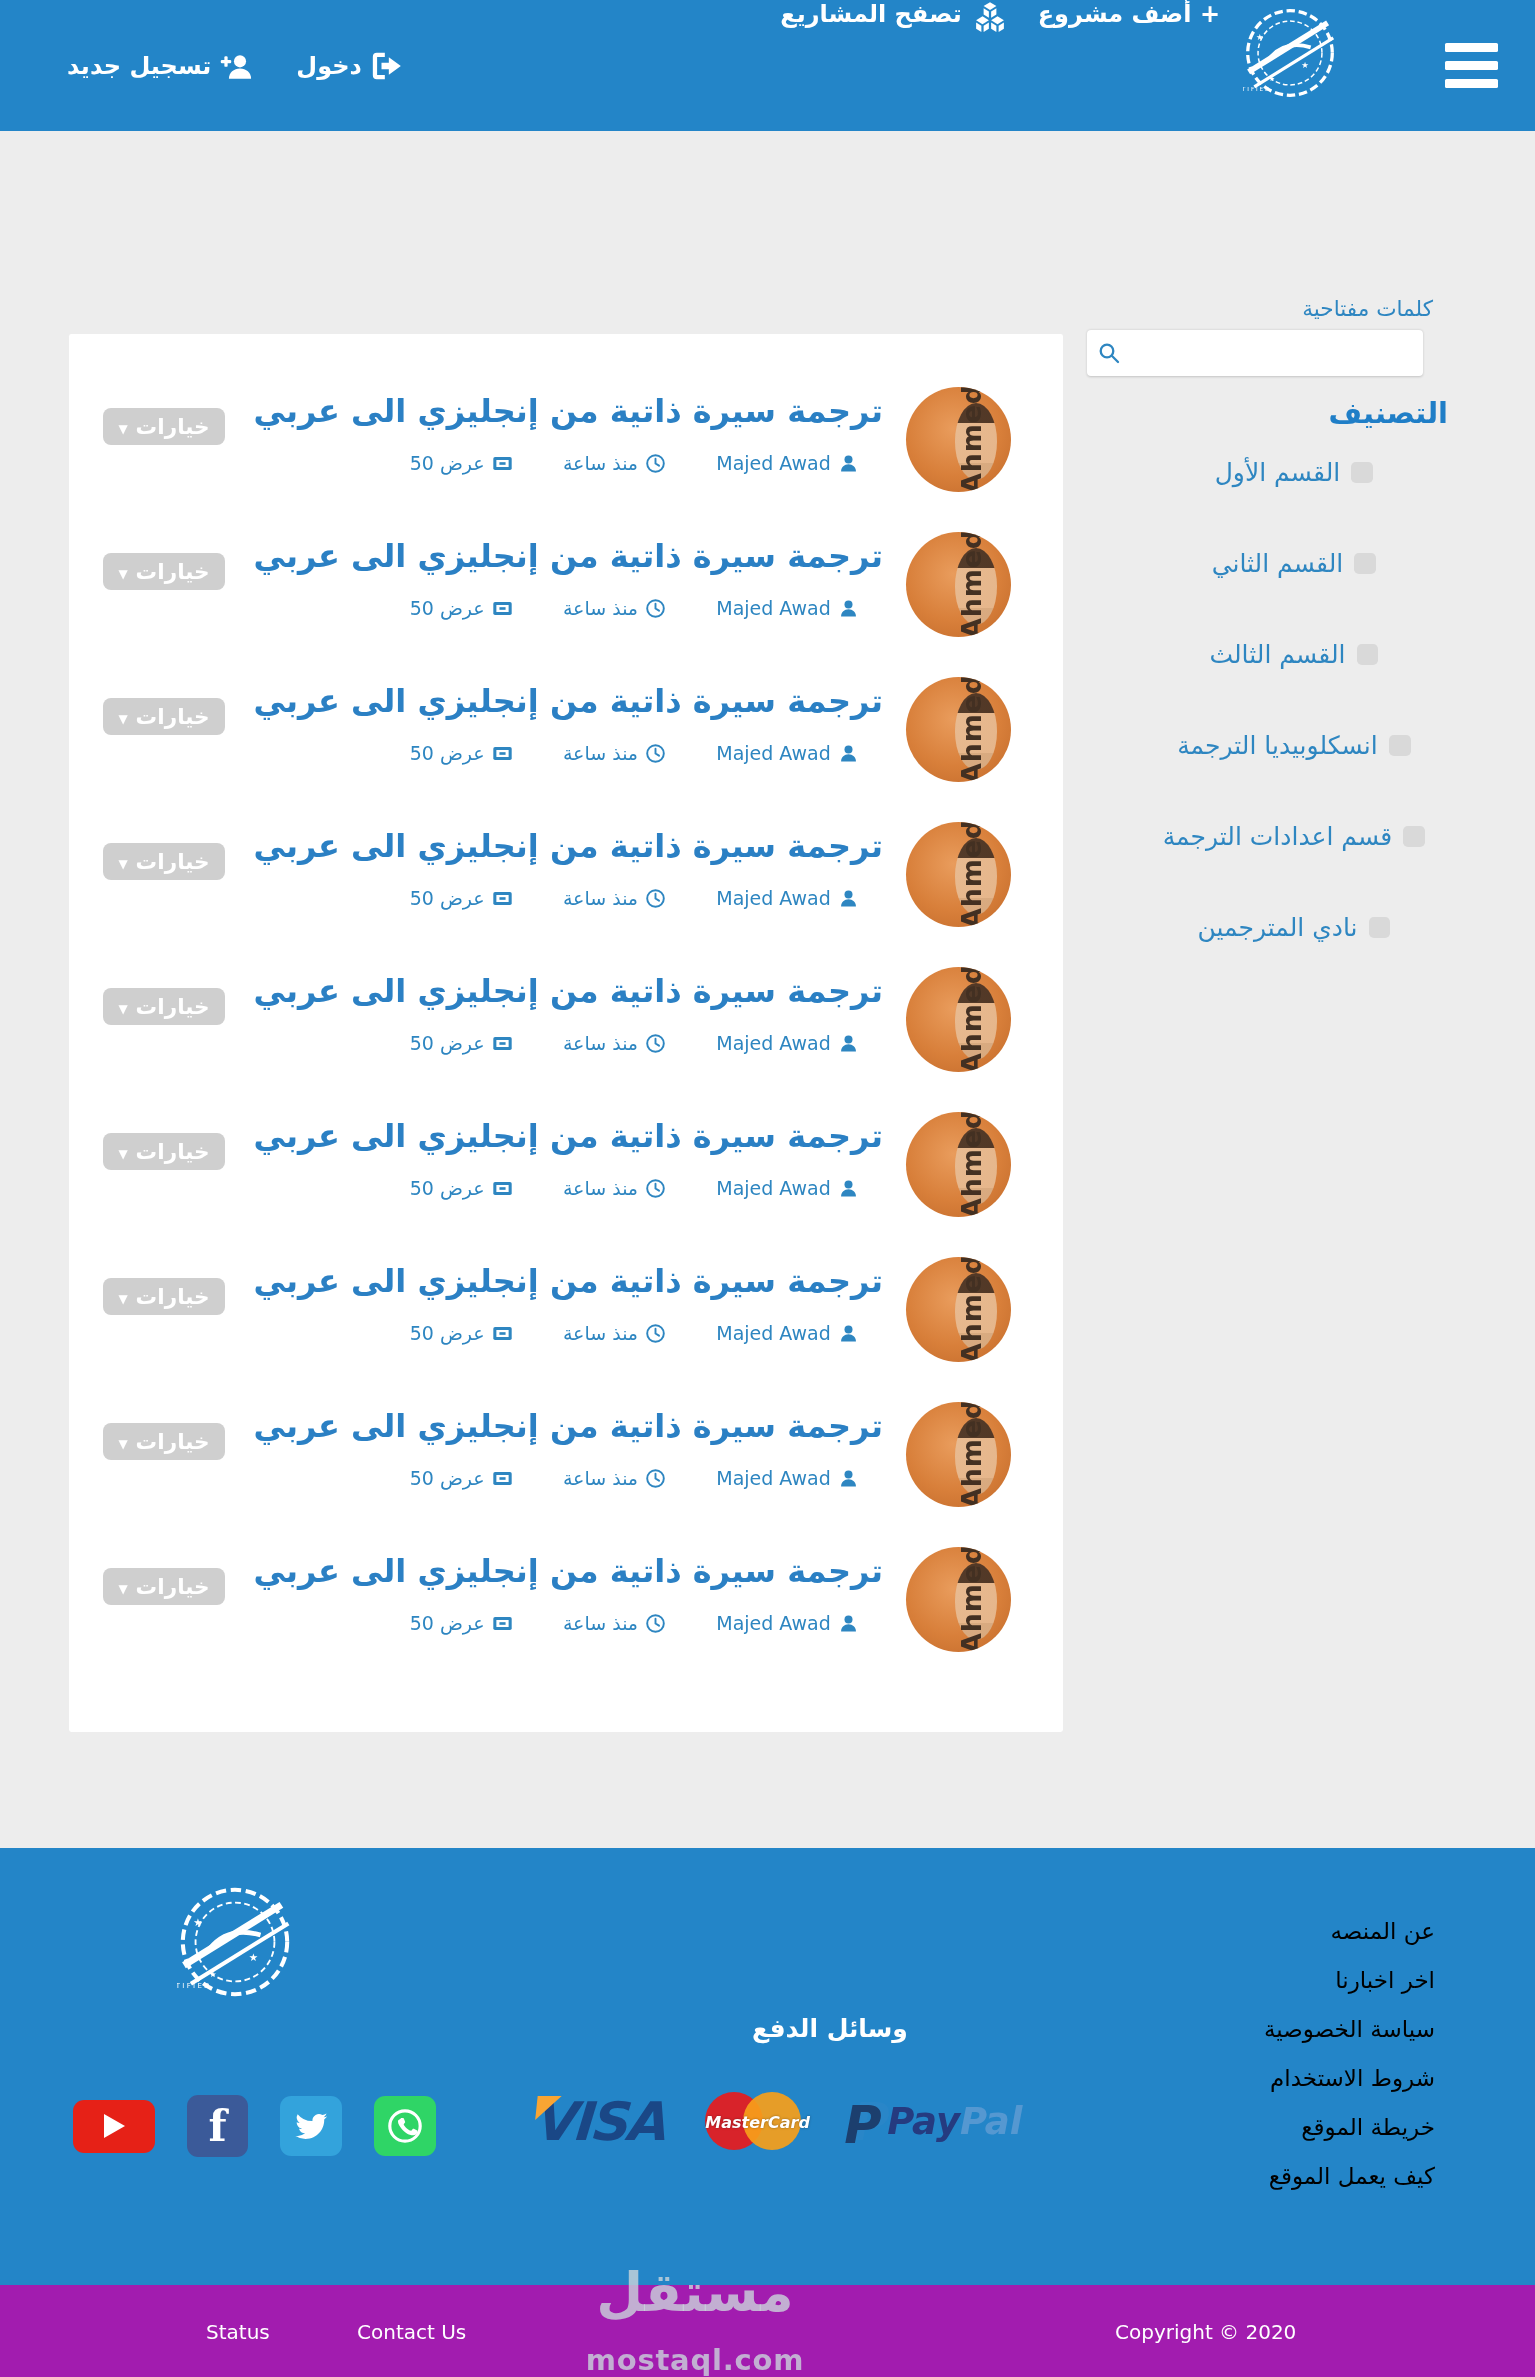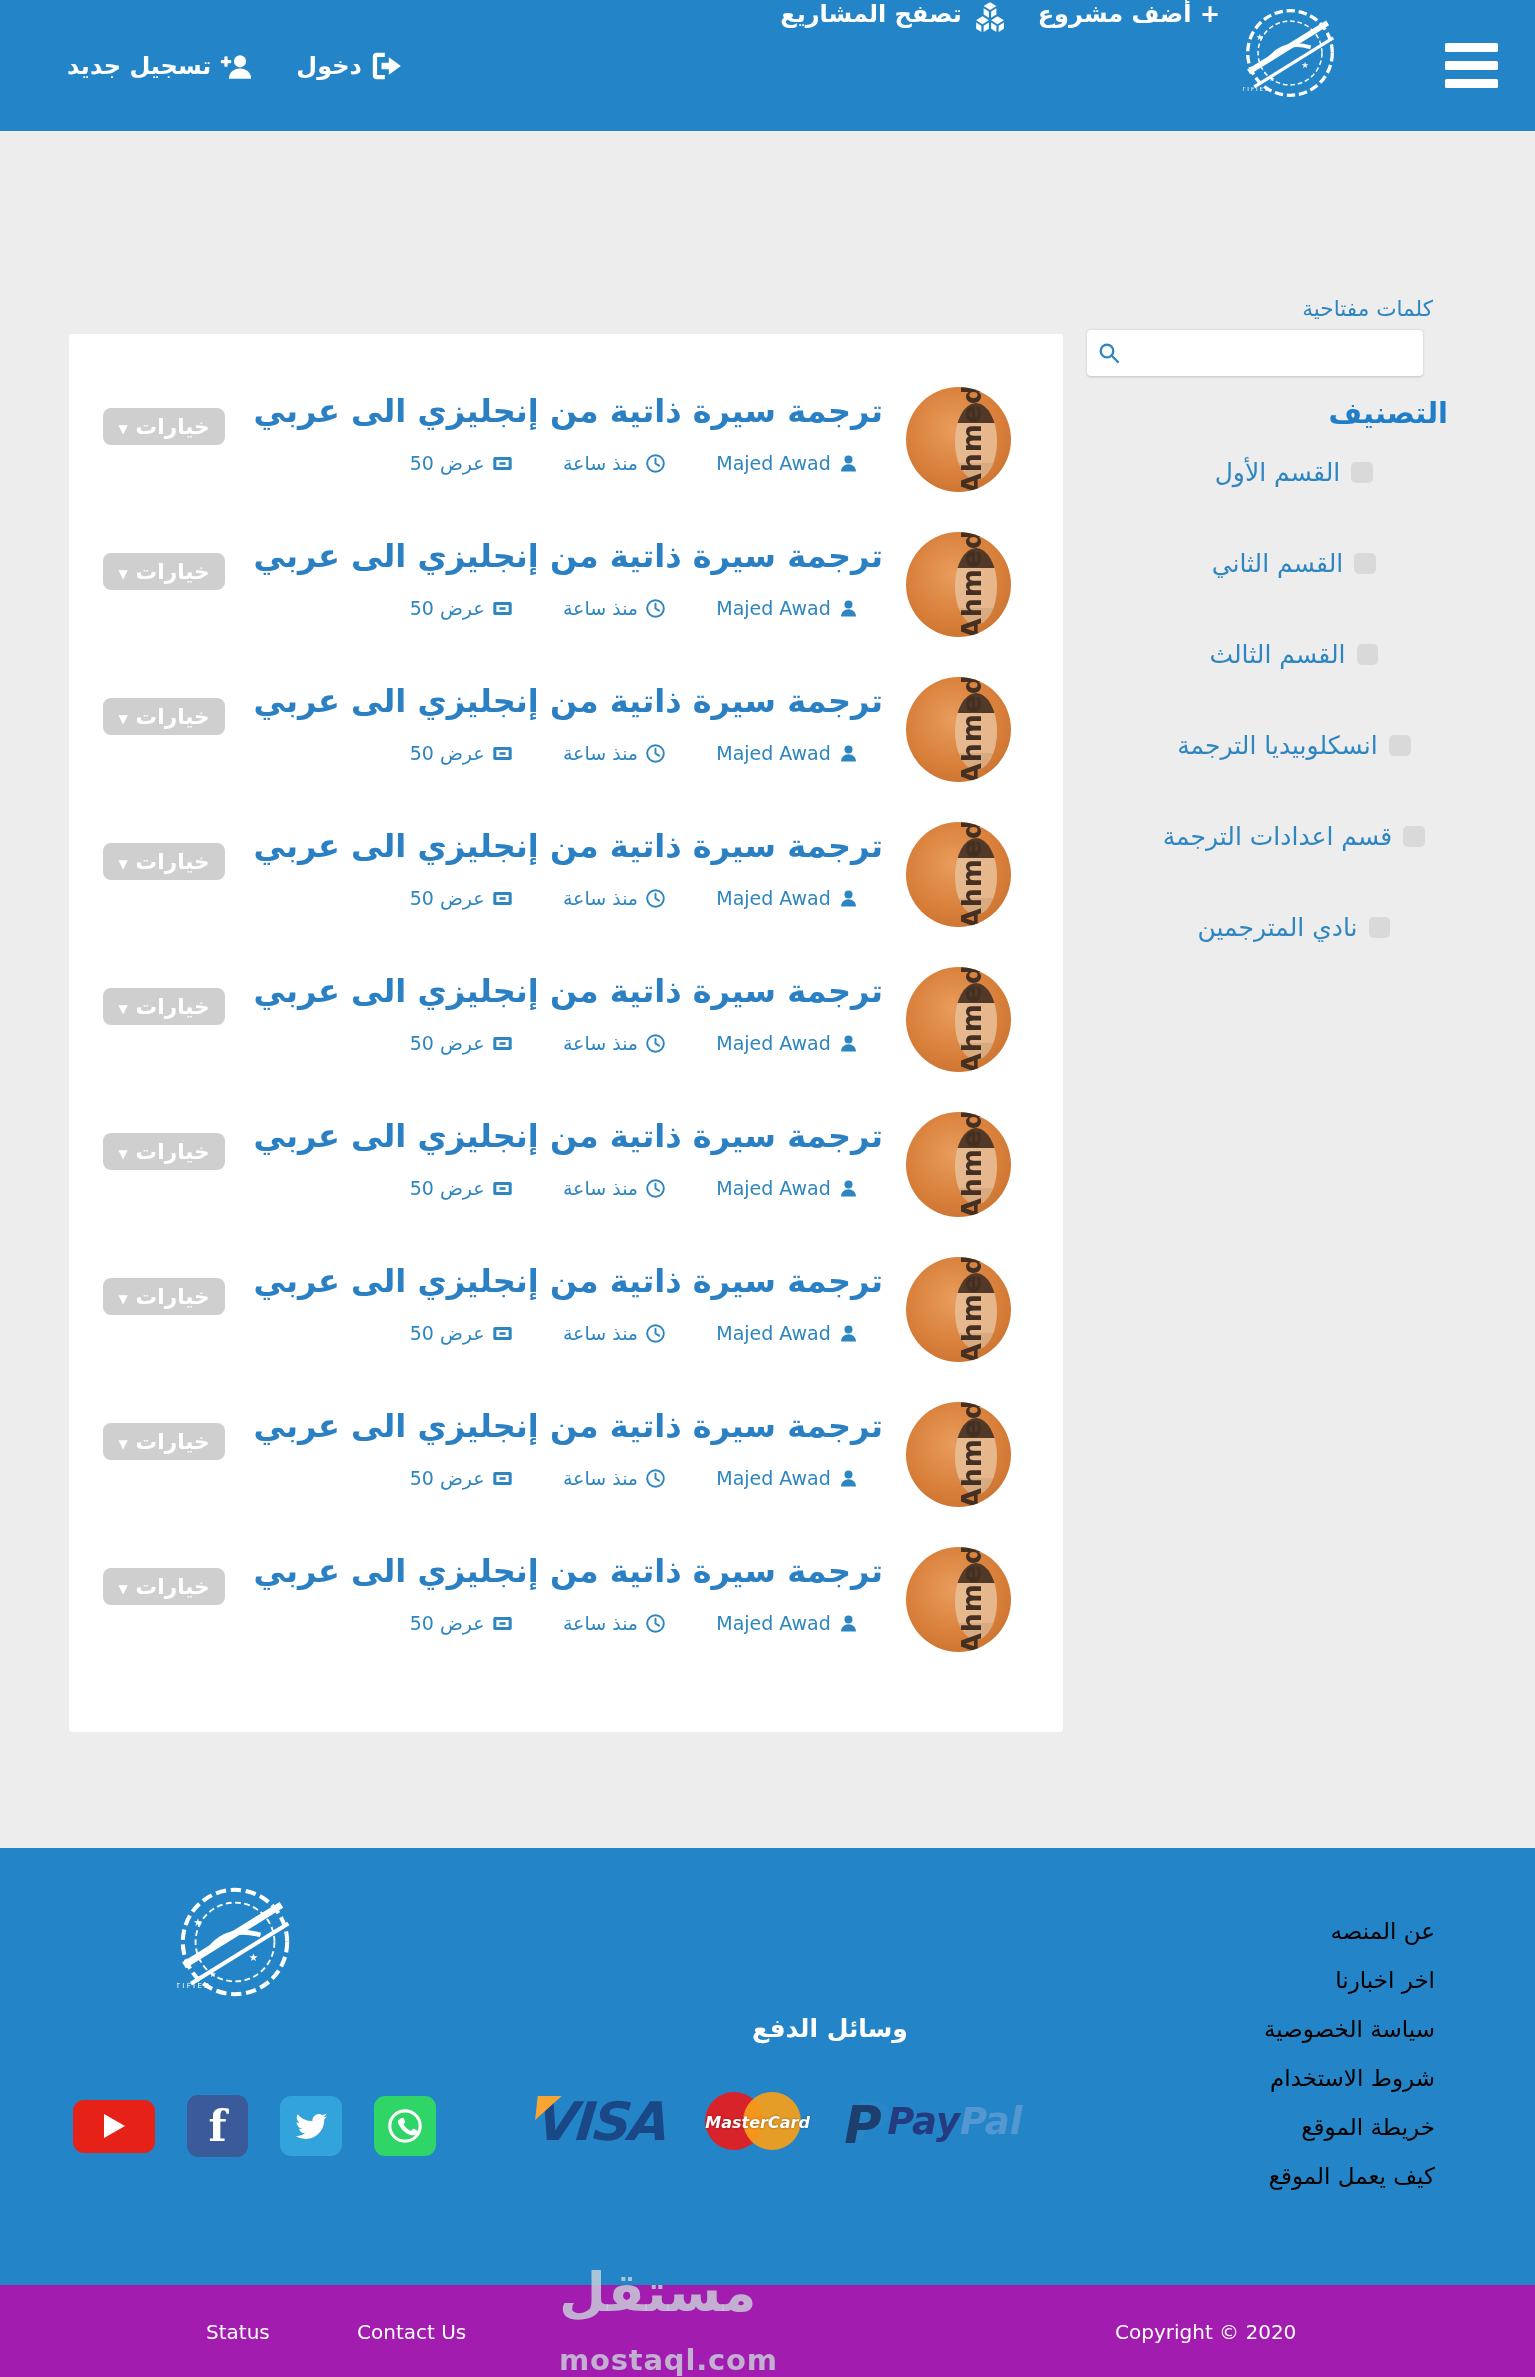--- a/index.html
+++ b/index.html
@@ -73,21 +73,21 @@
   .social-row { position:absolute; left:74px; top:246px; height:64px; display:flex; align-items:center; gap:32px; direction:ltr; }
   .soc { border-radius:11.2px; display:flex; align-items:center; justify-content:center; cursor:pointer; }
   .soc-yt { width:82px; height:53px; background:#e62117; }
   .soc-yt .tri { width:0; height:0; border-left:21px solid #fff; border-top:12px solid transparent; border-bottom:12px solid transparent; }
   .soc-fb { width:61px; height:62px; background:#3b5a99; color:#fff; font-size:42px; font-weight:bold; font-family:"DejaVu Serif", serif; }
   .soc-tw { width:62px; height:60px; background:#33a3dc; }
   .soc-tw svg { width:37px; height:32px; fill:#fff; }
   .soc-wa { width:62px; height:60px; background:#2fd566; }
   .soc-wa svg { width:38px; height:38px; }
   
-  .watermark { position:absolute; left:560px; top:2261px; width:272px; text-align:left; z-index:6; color:rgba(202,212,219,.8); direction:rtl; }
+  .watermark { position:absolute; left:560px; top:2261px; width:272px; text-align:center; z-index:6; color:rgba(202,212,219,.8); direction:rtl; }
   .wm-ar { font-size:54px; font-weight:bold; letter-spacing:1.6px; }
   .wm-en { font-size:29px; font-weight:bold; direction:ltr; margin-top:19px; letter-spacing:0.8px; }
   
   .bottom-bar { position:absolute; top:2285px; left:0; width:1536px; height:92px; background:#a21caf; direction:ltr; }
   .bb-item { position:absolute; top:35px; color:#fff; font-size:20px; cursor:pointer; }
   .bb-status { left:207px; }
   .bb-contact { left:318px;margin-left:40px; }
   .bb-copy { left:1116px; cursor:default; }
 </style>
 </head>

